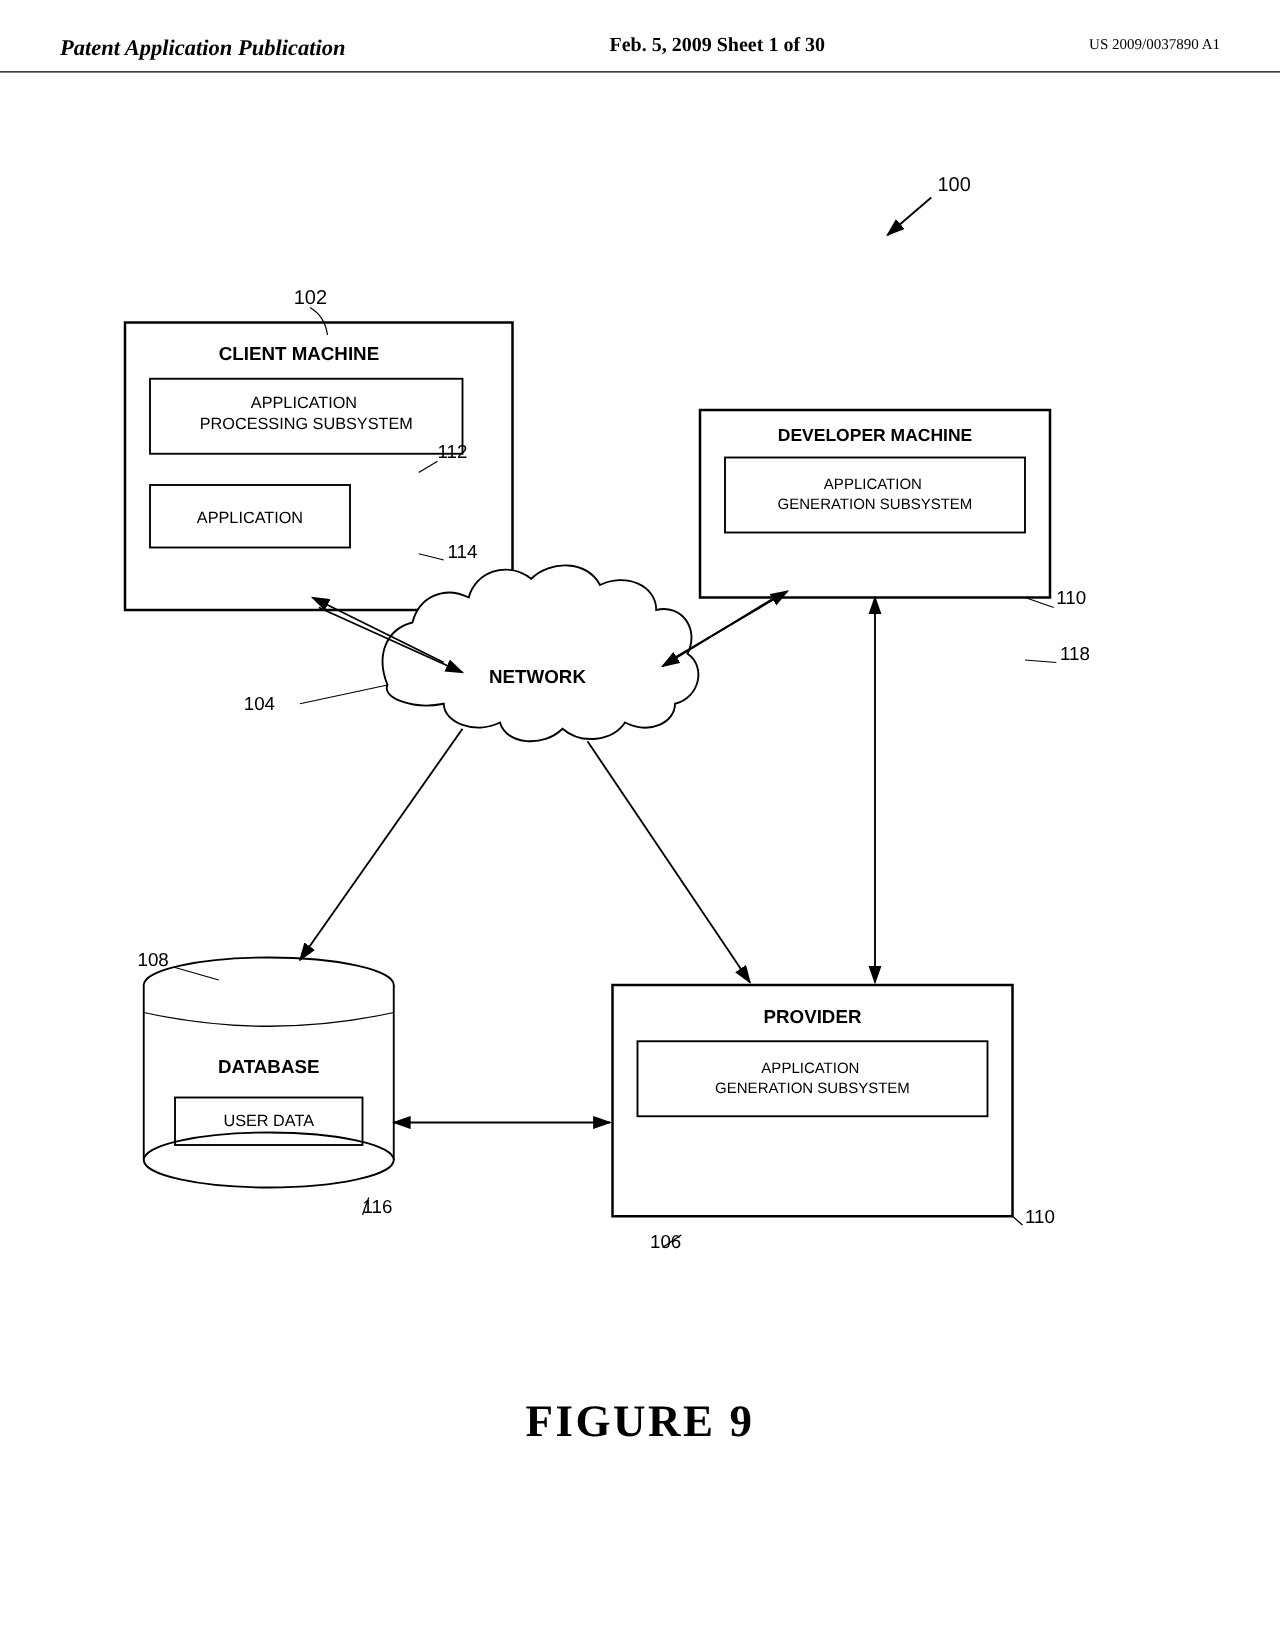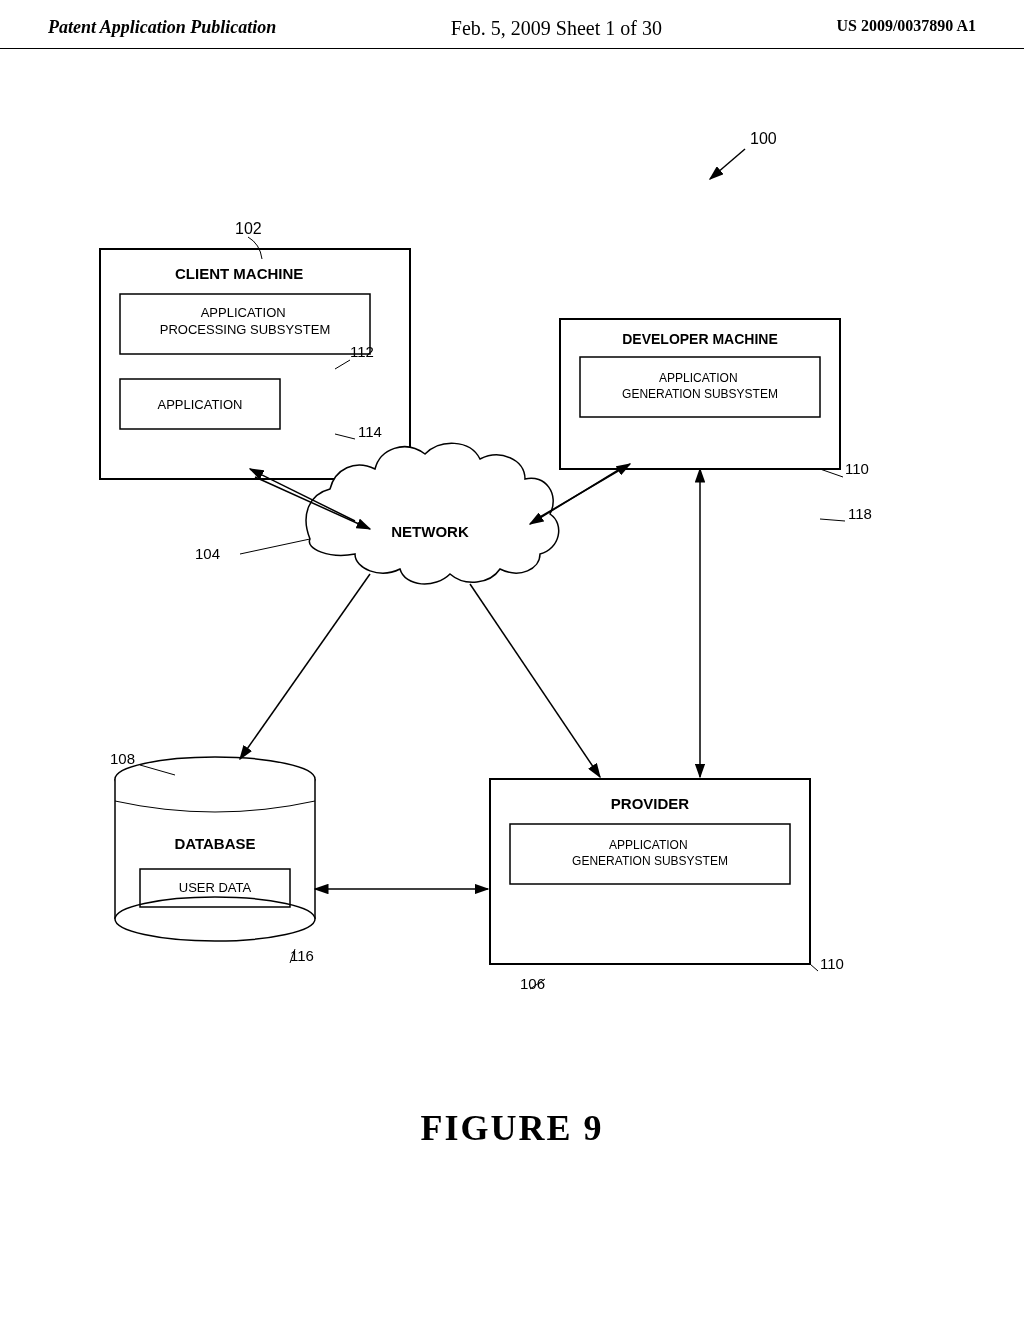--- a/index.html
+++ b/index.html
@@ -10,36 +10,37 @@
       height: 1320px;
       overflow: hidden;
       position: relative;
     }
 
     
     .header {
       display: flex;
       justify-content: space-between;
       align-items: flex-start;
-      padding: 17px 48px 0 48px;
+      padding: 28px 48px 0 48px;
       border-bottom: 1px solid #000;
       padding-bottom: 8px;
     }
     .header-left {
       font-size: 18px;
       font-weight: bold;
       font-style: italic;
     }
     .header-center {
-      font-size: 20px;
+      font-size: 16px;
       text-align: right;
+      font-weight: bold;
     }
     .header-right {
-      font-size: 16px;
-      font-weight: bold;
+      font-size: 12px;
+      font-weight: normal;
     }
 
     
     .diagram-area {
       position: relative;
       width: 100%;
       height: 1180px;
     }
 
     svg.main-diagram {

